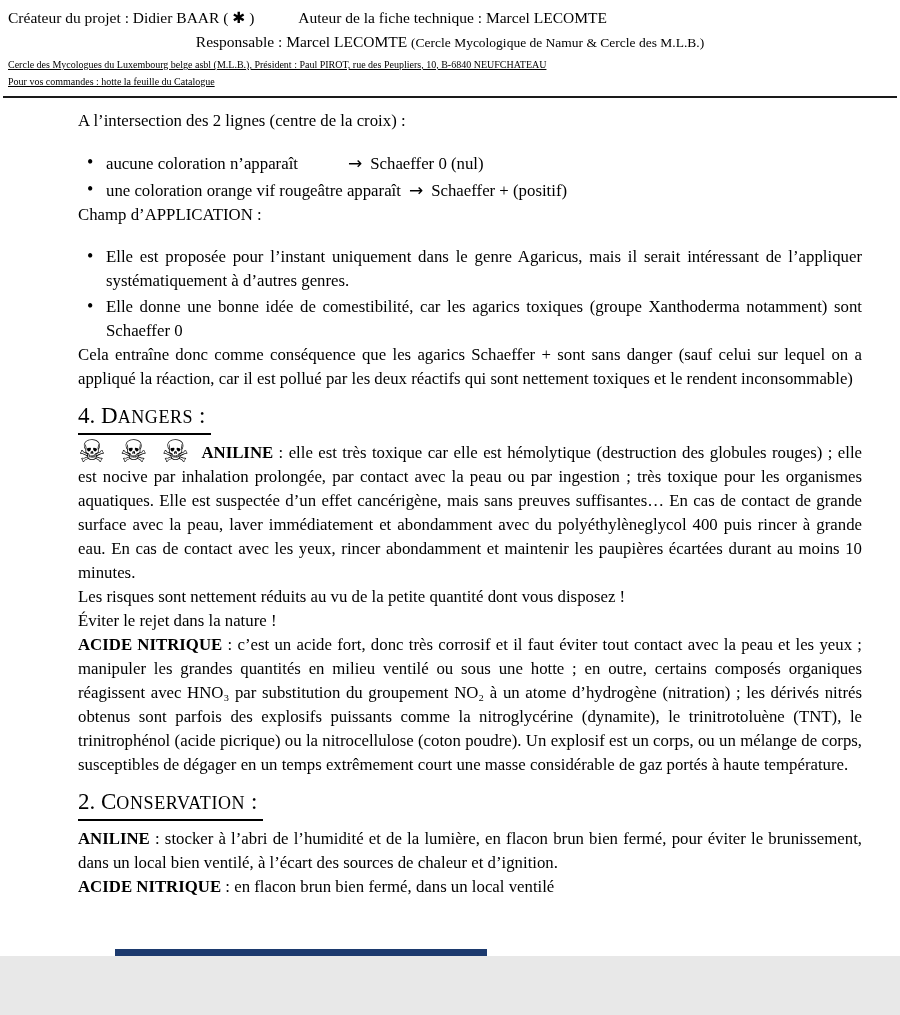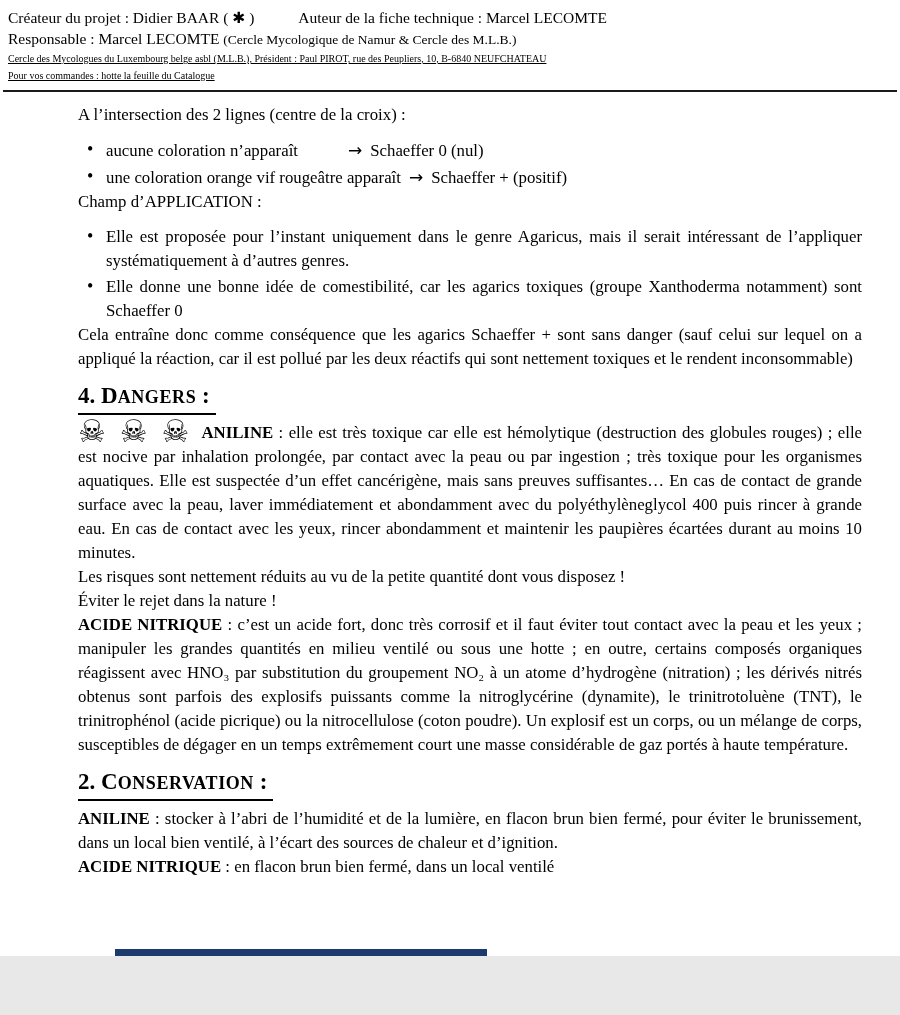--- a/index.html
+++ b/index.html
@@ -6,40 +6,40 @@
   .page {
     position:relative; width:900px; height:956px; margin:0 auto;
     background:#ffffff; color:#000;
     font-family:"Liberation Serif","DejaVu Serif",serif;
     overflow:hidden;
   }
   
   .header { padding:7px 8px 0 8px; }
   .h-line1 { font-size:15.5px; line-height:21px; white-space:nowrap; }
   .hgap { display:inline-block; width:44px; }
-  .h-line2 { font-size:15.5px; line-height:21px; white-space:nowrap; }
+  .h-line2 { font-size:15.5px; line-height:27px; white-space:nowrap;text-align:center; }
   .h-line2 .paren { font-size:13.5px; }
   .h-line3, .h-line4 { font-size:10px; line-height:17px; white-space:nowrap;text-decoration:underline; }
   .rule { border:none; border-top:2px solid #1a1a1a; margin:6px 3px 0 3px; }
 
   
   .content { margin:11px 38px 0 78px; font-size:16.8px; line-height:24px; }
   p.para { margin:0; }
   .justify { text-align:justify; }
   .mt { margin-top:20px; }
   .mt-s { margin-top:16px; }
 
-  ul.bullets { list-style:none; margin:11px 0 0 0; padding:0; }
+  ul.bullets { list-style:none; margin:18px 0 0 0; padding:0; }
   ul.bullets li { position:relative; padding-left:28px; margin-top:2px; }
   ul.bullets li::before { content:"\2022"; position:absolute; left:9px; top:-1px; font-size:18px; }
 
   .arrow { font-family:"DejaVu Sans",sans-serif; margin:0 8px; font-size:17px; }
   .arrow.tab { margin-left:50px; }
 
-  .sec-heading { margin:10px 0 6px 0; font-size:23px; font-weight:bold; line-height:30px; }
+  .sec-heading { margin:10px 0 6px 0; font-size:23px; font-weight:normal; line-height:30px; }
   .sec-heading .inner { display:inline-block; border-bottom:2.5px solid #000; padding:0 6px 1px 0; }
   .sec-heading .sc { font-size:18px; letter-spacing:0.6px; }
 
   .skull {
     font-family:"DejaVu Sans",sans-serif;
     font-size:31px; line-height:0; vertical-align:-4px;
     display:inline-block; margin-right:14px;
   }
   .skull.last { margin-right:12px; }
   .lbl { font-weight:bold; }

